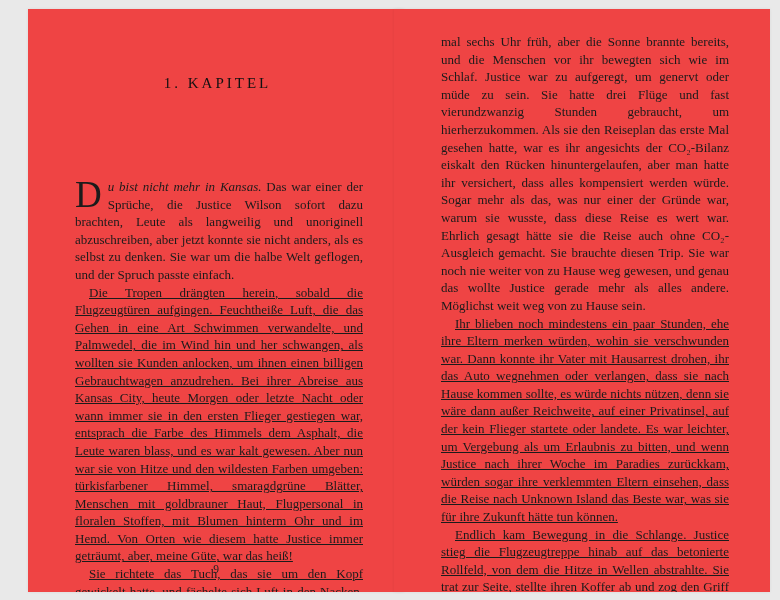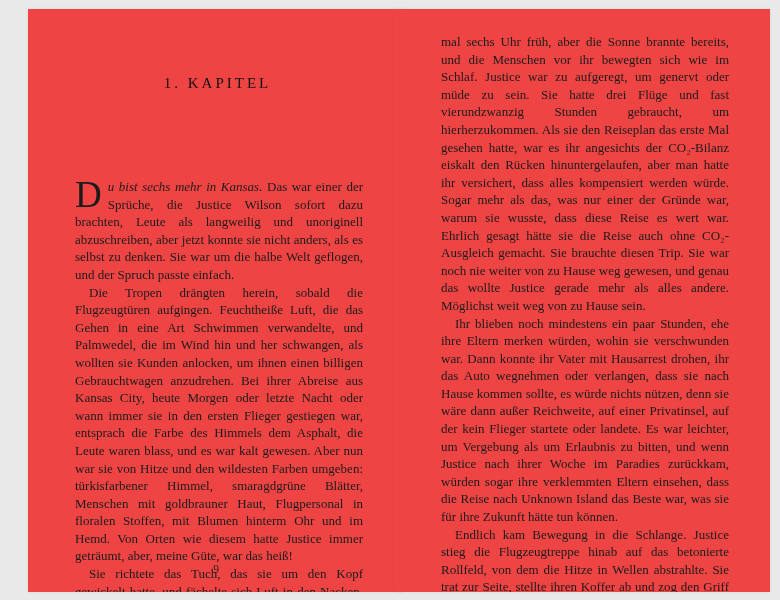--- a/index.html
+++ b/index.html
@@ -47,21 +47,21 @@
     text-align: justify;
     hyphens: auto;
     -webkit-hyphens: auto;
   }
   .page-right .text-block {
     margin-top: 0;
     padding-top: 24px;
   }
 
   .para { margin: 0; }
-  .para.indent { text-indent: 14px; }
+  .para.indent { text-indent: 14px; text-decoration: underline; }
 
   .drop-cap {
     float: left;
     font-size: 37px;
     line-height: 30px;
     padding: 2px 6px 0 0;
     font-style: normal;
   }
   .lead-italic { font-style: italic; }
 
@@ -76,21 +76,21 @@
   }
 </style>
 </head>
 <body>
 
 <div class="spread">
 
   <section class="page page-left">
     <h1 class="chapter-heading">1. KAPITEL</h1>
     <div class="text-block">
-      <p class="para"><span class="drop-cap">D</span><span class="lead-italic">u bist sechs mehr in Kansas.</span><span> Das war einer der Sprüche, die Justice Wilson sofort dazu brachten, Leute als langweilig und unoriginell abzuschreiben, aber jetzt konnte sie nicht anders, als es selbst zu denken. Sie war um die halbe Welt geflogen, und der Spruch passte einfach.</span></p>
+      <p class="para"><span class="drop-cap">D</span><span class="lead-italic">u bist nicht mehr in Kansas.</span><span> Das war einer der Sprüche, die Justice Wilson sofort dazu brachten, Leute als langweilig und unoriginell abzuschreiben, aber jetzt konnte sie nicht anders, als es selbst zu denken. Sie war um die halbe Welt geflogen, und der Spruch passte einfach.</span></p>
       <p class="para indent">Die Tropen drängten herein, sobald die Flugzeugtüren aufgingen. Feuchtheiße Luft, die das Gehen in eine Art Schwimmen verwandelte, und Palmwedel, die im Wind hin und her schwangen, als wollten sie Kunden anlocken, um ihnen einen billigen Gebrauchtwagen anzudrehen. Bei ihrer Abreise aus Kansas City, heute Morgen oder letzte Nacht oder wann immer sie in den ersten Flieger gestiegen war, entsprach die Farbe des Himmels dem Asphalt, die Leute waren blass, und es war kalt gewesen. Aber nun war sie von Hitze und den wildesten Farben umgeben: türkisfarbener Himmel, smaragdgrüne Blätter, Menschen mit goldbrauner Haut, Flugpersonal in floralen Stoffen, mit Blumen hinterm Ohr und im Hemd. Von Orten wie diesem hatte Justice immer geträumt, aber, meine Güte, war das heiß!</p>
       <p class="para indent">Sie richtete das Tuch, das sie um den Kopf gewickelt hatte, und fächelte sich Luft in den Nacken. Es war noch nicht</p>
     </div>
     <footer class="page-number">9</footer>
   </section>
 
   <section class="page page-right">
     <div class="text-block">
       <p class="para">mal sechs Uhr früh, aber die Sonne brannte bereits, und die Menschen vor ihr bewegten sich wie im Schlaf. Justice war zu aufgeregt, um genervt oder müde zu sein. Sie hatte drei Flüge und fast vierundzwanzig Stunden gebraucht, um hierherzukommen. Als sie den Reiseplan das erste Mal gesehen hatte, war es ihr angesichts der CO₂-Bilanz eiskalt den Rücken hinuntergelaufen, aber man hatte ihr versichert, dass alles kompensiert werden würde. Sogar mehr als das, was nur einer der Gründe war, warum sie wusste, dass diese Reise es wert war. Ehrlich gesagt hätte sie die Reise auch ohne CO₂-Ausgleich gemacht. Sie brauchte diesen Trip. Sie war noch nie weiter von zu Hause weg gewesen, und genau das wollte Justice gerade mehr als alles andere. Möglichst weit weg von zu Hause sein.</p>
       <p class="para indent">Ihr blieben noch mindestens ein paar Stunden, ehe ihre Eltern merken würden, wohin sie verschwunden war. Dann konnte ihr Vater mit Hausarrest drohen, ihr das Auto wegnehmen oder verlangen, dass sie nach Hause kommen sollte, es würde nichts nützen, denn sie wäre dann außer Reichweite, auf einer Privatinsel, auf der kein Flieger startete oder landete. Es war leichter, um Vergebung als um Erlaubnis zu bitten, und wenn Justice nach ihrer Woche im Paradies zurückkam, würden sogar ihre verklemmten Eltern einsehen, dass die Reise nach Unknown Island das Beste war, was sie für ihre Zukunft hätte tun können.</p>

